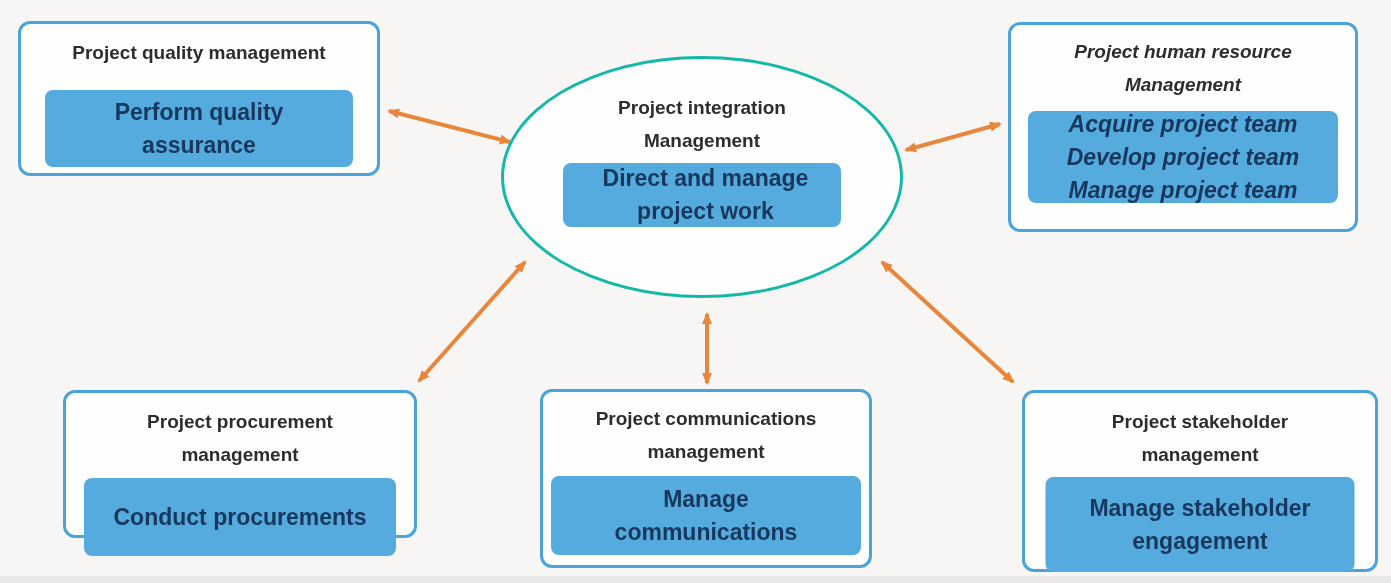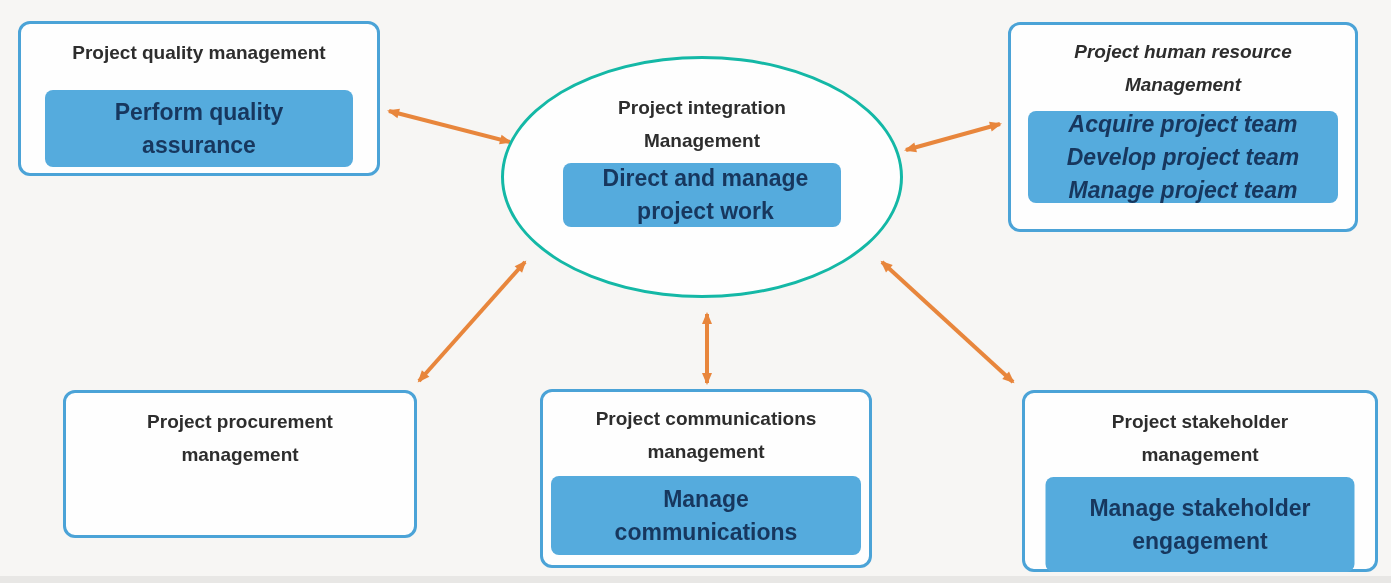--- a/index.html
+++ b/index.html
@@ -124,20 +124,21 @@
   <div id="node-center">
     <div class="kbox-title">Project integration
 Management</div>
     <div class="kbox-task">Direct and manage
 project work</div>
   </div>
 
   <div class="kbox" id="node-procurement">
     <div class="kbox-title">Project procurement
 management</div>
+    <div class="kbox-task">Conduct procurements</div>
   </div>
 
   <div class="kbox" id="node-comms">
     <div class="kbox-title">Project communications
 management</div>
     <div class="kbox-task">Manage
 communications</div>
   </div>
 
   <div class="kbox" id="node-stakeholder">

